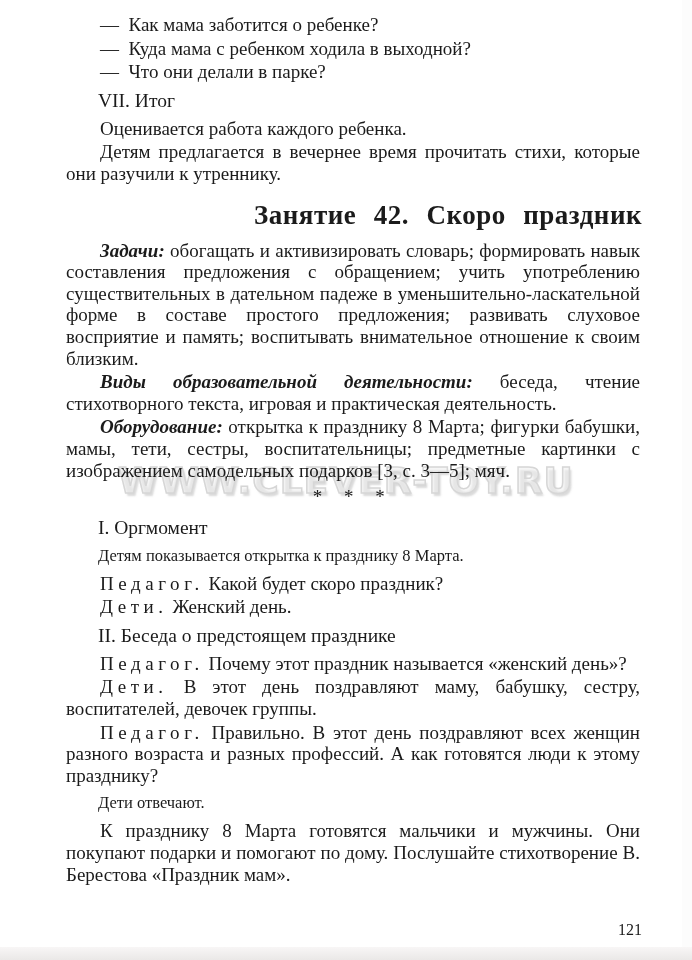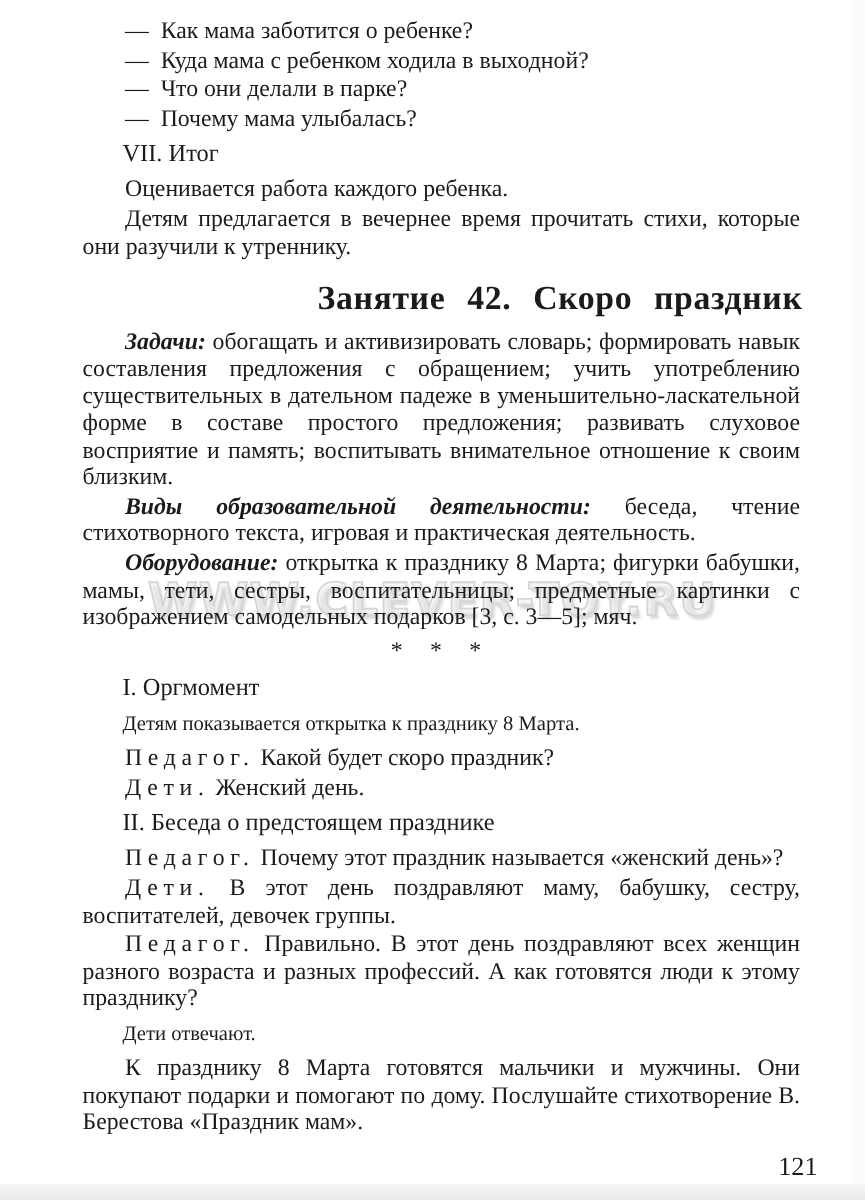--- a/index.html
+++ b/index.html
@@ -45,40 +45,39 @@
   .title {
     font-size: 27px; font-weight: bold; line-height: 30px;
     text-align: right; text-indent: 0;
     margin: 15px 0 10px;
     word-spacing: 0.38em; letter-spacing: 0.5px;
   }
   .stars { text-align: center; margin: 5px 0 9px; letter-spacing: 0.45em; font-size: 19px; }
   .stage { font-size: 16.5px; line-height: 18px; margin: 8px 0 8px; text-indent: 34px; }
   .speaker { letter-spacing: 0.24em; }
   .page-number {
-    position: absolute; top: 921px; right: 38px; z-index: 2;
-    font-size: 21px; font-family: "Liberation Serif", serif;
+    position: absolute; top: 921px; right: 50px; z-index: 2;
+    font-size: 16px; font-family: "Liberation Serif", serif;
   }
 </style>
 </head>
 <body>
 
 <div class="scan">
 
   <div class="edge-right"></div>
   <div class="edge-bottom"></div>
 
   <div class="watermark">WWW.CLEVER-TOY.RU</div>
 
   <div class="content">
 
     <p class="qline">— Как мама заботится о ребенке?</p>
     <p class="qline">— Куда мама с ребенком ходила в выходной?</p>
     <p class="qline">— Что они делали в парке?</p>
-    <p class="qline">— Почему мама улыбалась?</p>
 
     <p class="h">VII. Итог</p>
 
     <p class="indent">Оценивается работа каждого ребенка.</p>
     <p class="indent just">Детям предлагается в вечернее время прочитать стихи, которые они разучили к утреннику.</p>
 
     <p class="title">Занятие 42. Скоро праздник</p>
 
     <p class="indent just"><span class="lead">Задачи:</span> <span>обогащать и активизировать словарь; формировать навык составления предложения с обращением; учить употреблению существительных в дательном падеже в уменьшительно-ласкательной форме в составе простого предложения; развивать слуховое восприятие и память; воспитывать внимательное отношение к своим близким.</span></p>
 

